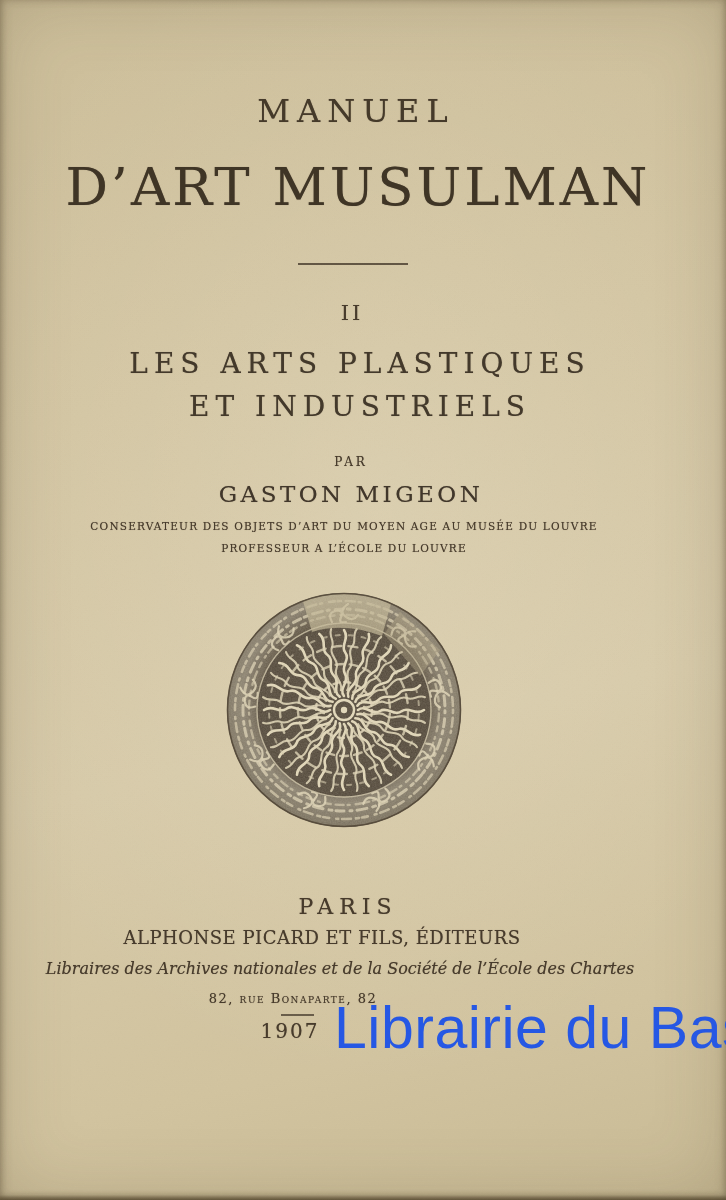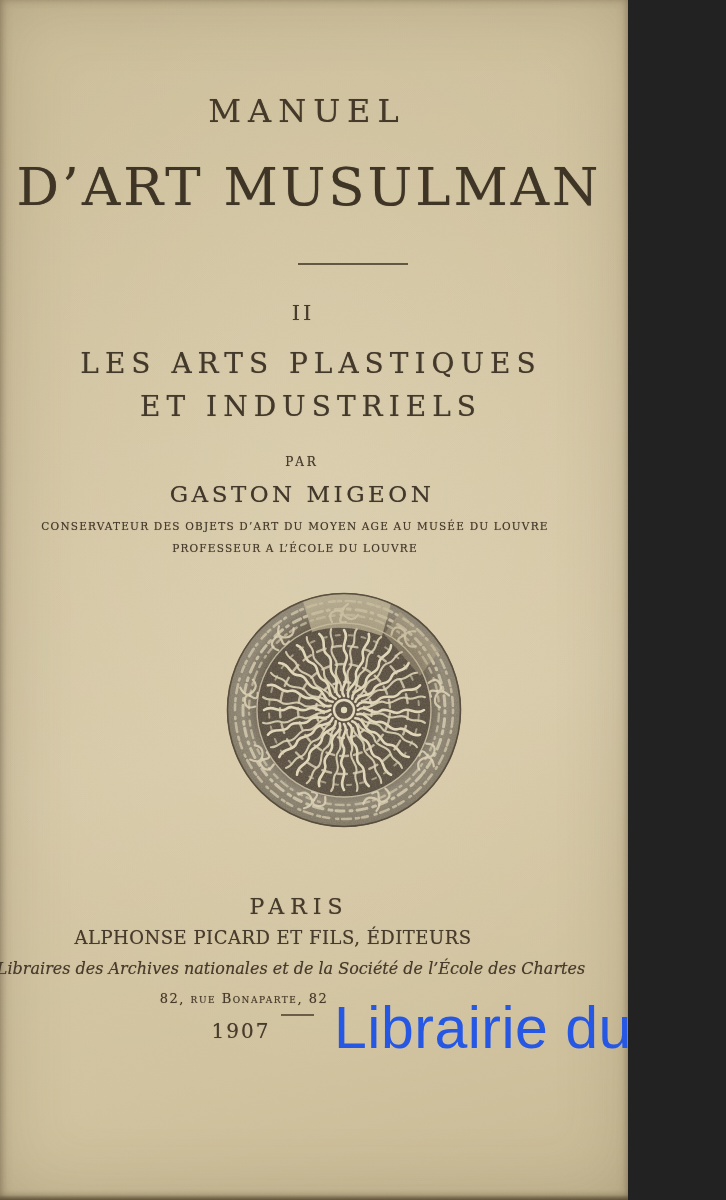--- a/index.html
+++ b/index.html
@@ -1,17 +1,17 @@
 <!DOCTYPE html>
 <html><head>
 <meta charset="utf-8">
 <style>
   html,body{margin:0;padding:0;background:#222;}
   .stage{
-    position:relative;width:628px;height:1200px;overflow:hidden;
+    position:relative;width:726px;height:1200px;overflow:hidden;
     font-family:"DejaVu Serif",serif;color:#463a2b;
     background:
       radial-gradient(90% 70% at 52% 42%, rgba(255,252,238,.16), rgba(255,252,238,0) 70%),
       linear-gradient(168deg,#cdbf9b 0%,#d3c5a2 32%,#d7caa9 60%,#d2c4a0 84%,#c9bb96 100%);
     box-shadow:inset 0 0 70px rgba(92,76,48,.22), inset 4px 0 10px rgba(92,76,48,.20),
                inset -4px 0 10px rgba(92,76,48,.12), inset 0 -4px 6px rgba(56,45,26,.35);
   }
   .line{position:absolute;left:0;width:100%;text-align:center;line-height:1;white-space:nowrap;
         text-shadow:0 0 .7px rgba(62,50,36,.55);}
   .series-title   {top:95px;  font-size:32px; letter-spacing:7px;   transform:translateX(-7px);  color:#443929;}

